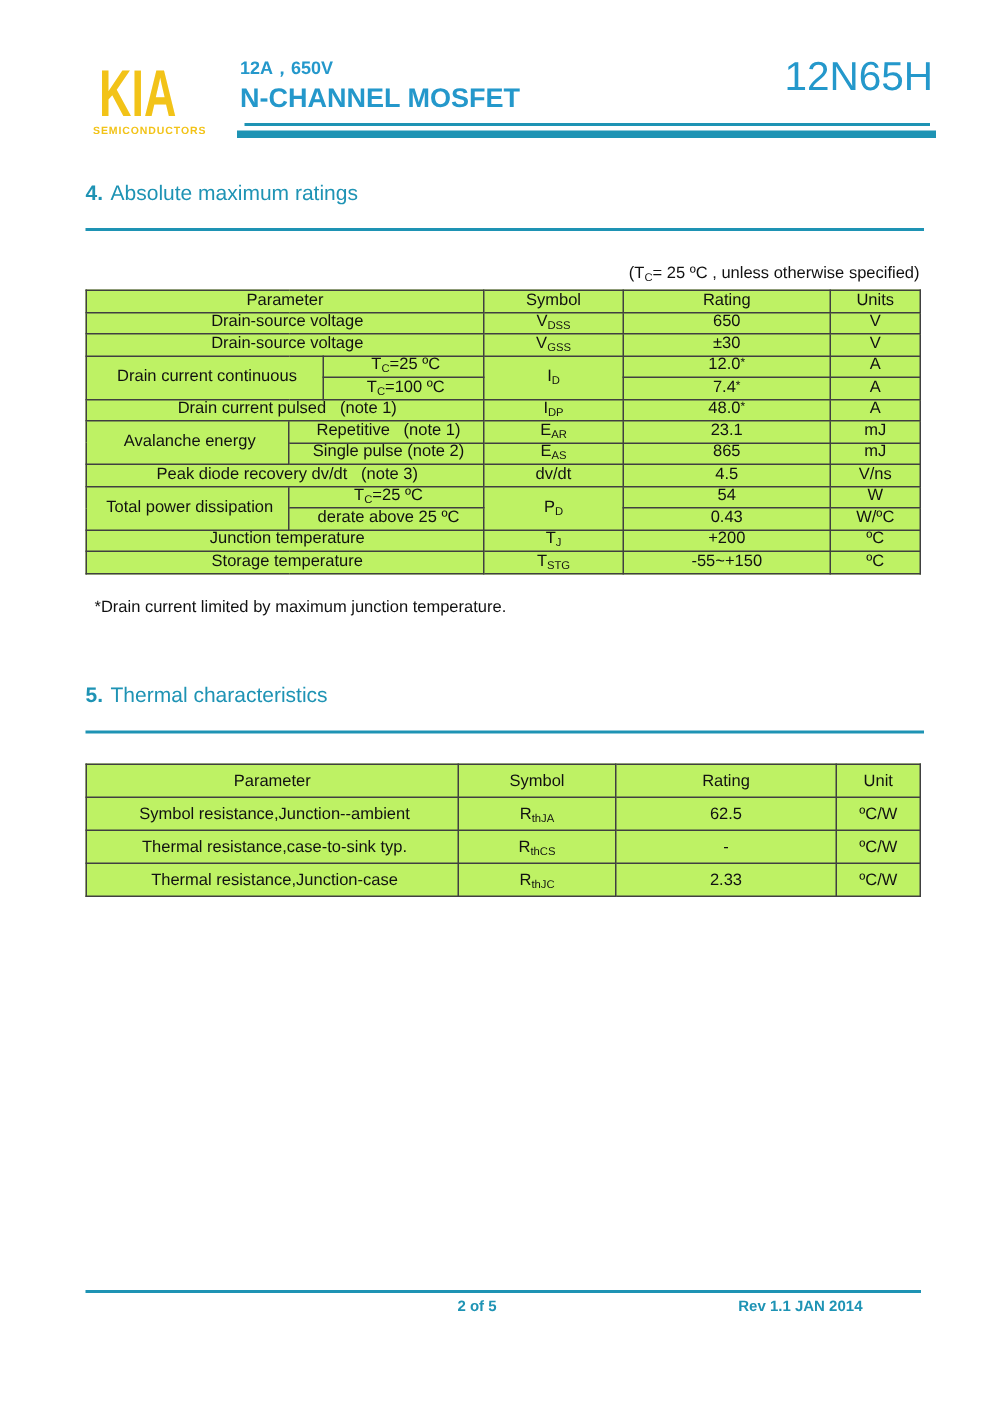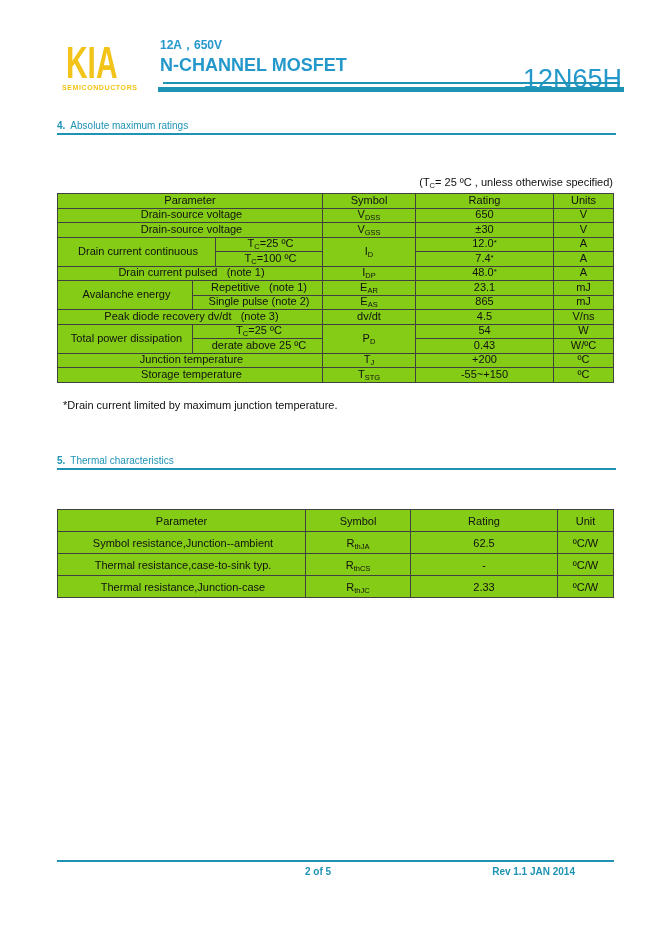--- a/index.html
+++ b/index.html
@@ -8,36 +8,36 @@
   .page { position:relative; width:662px; height:932px; background:#fff;
           font-family:"Liberation Sans", sans-serif; color:#111; overflow:hidden; }
 
   
   .kia-logo { position:absolute; left:66px; top:41px; font-size:44px; font-weight:800;
               color:var(--yellow); line-height:1; transform:scaleX(0.68); transform-origin:left top; }
   .kia-sub  { position:absolute; left:62px; top:84px; font-size:7px; font-weight:700;
               letter-spacing:0.6px; color:var(--yellow); }
   .dev1 { position:absolute; left:160px; top:37px; font-size:12px;  font-weight:700; color:var(--blue); }
   .dev2 { position:absolute; left:160px; top:55px; font-size:18px; font-weight:700; color:var(--blue); }
-  .partno { position:absolute; top:36px; right:40px; font-size:27px; font-weight:400; color:var(--blue);margin-top:28px; }
+  .partno { position:absolute; top:36px; right:40px; font-size:27px; font-weight:400; color:var(--blue); }
   .hline { position:absolute; background:var(--teal); }
   .thin  { left:163px; top:82px; width:457px; height:1.5px; }
   .thick { left:158px; top:87px; width:466px; height:4.5px; }
 
   
   .section { position:absolute; left:57px; width:559px; border-bottom:2px solid var(--teal);
-             color:var(--teal); font-size:10px; padding-bottom:2px; }
+             color:var(--teal); font-size:14px; padding-bottom:16px; }
   .sec4 { top:120px; }
   .sec5 { top:455px; }
   .sec-num { font-weight:700; margin-right:5px; }
 
   .cond-note { position:absolute; top:176px; right:49px; font-size:11px; color:#111; }
 
   
-  table { position:absolute; left:57px; border-collapse:collapse; table-layout:fixed; background:#84cc16; }
+  table { position:absolute; left:57px; border-collapse:collapse; table-layout:fixed; background:#bef264; }
   .t1 { top:193px; width:556px; }
   .t2 { top:509px; width:556px; }
   td { border:1px solid #404040; font-size:11px; text-align:center; padding:0 3px;
        white-space:nowrap; overflow:hidden; }
   .t1 td { height:14.5px; line-height:1.05; }
   .t2 td { height:22px; }
   .pl { text-align:center; padding-left:6px; }
   sub { font-size:7.5px; vertical-align:-2px; line-height:0; }
   sup { font-size:8px;   vertical-align:2px;  line-height:0; }
 

